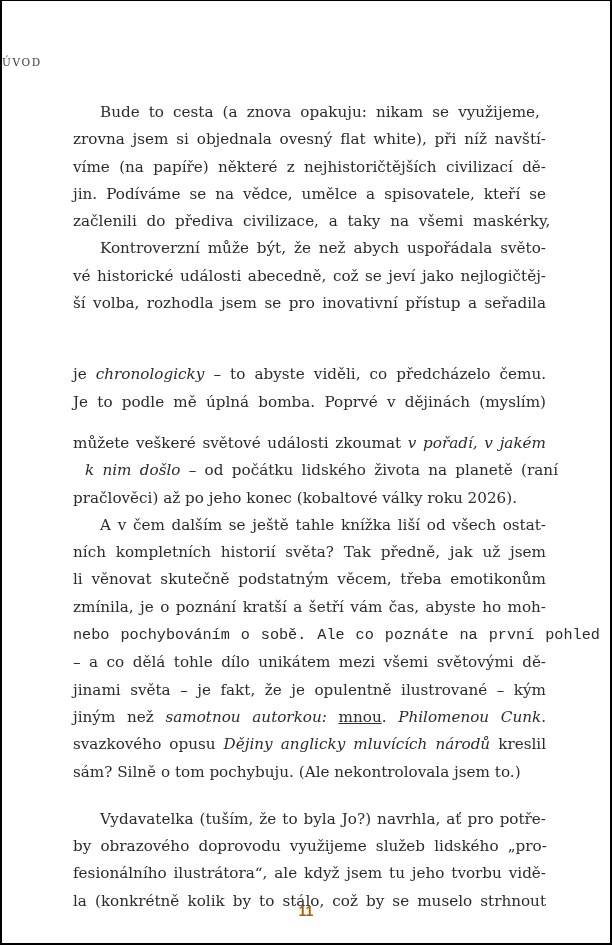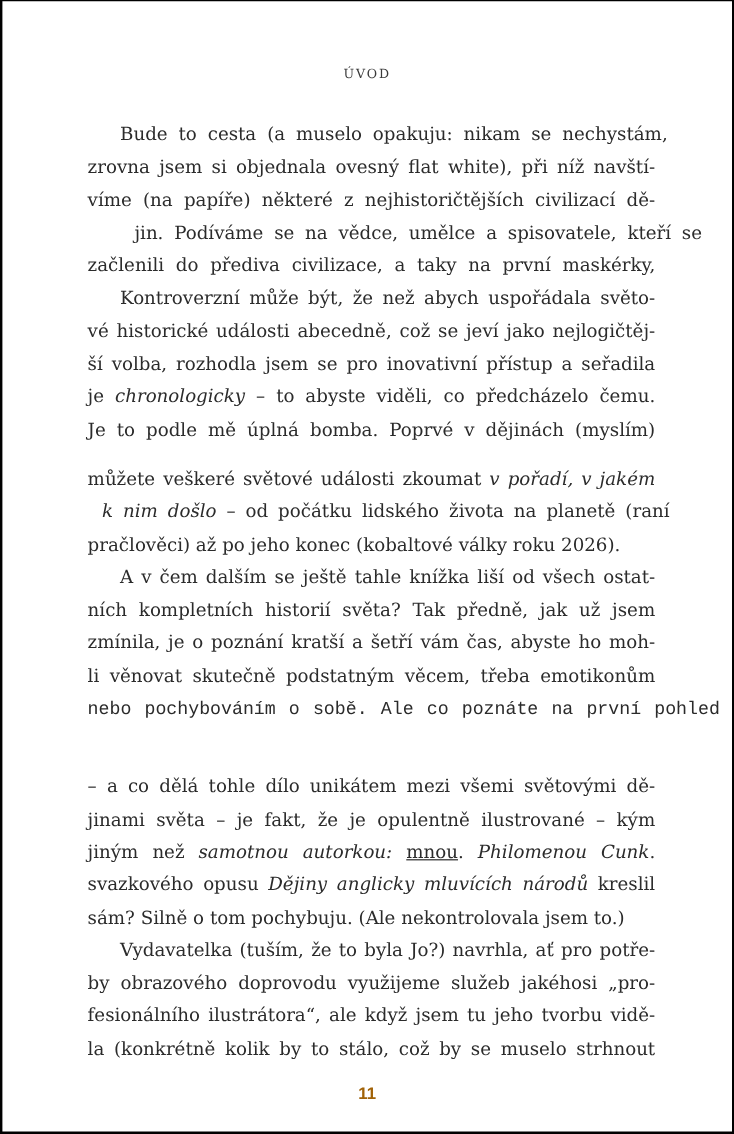--- a/index.html
+++ b/index.html
@@ -8,21 +8,20 @@
     position: relative;
     width: 612px; height: 945px;
     box-sizing: border-box;
     border: 2px solid #000000;
     border-top-width: 1px;
     background: #ffffff;
   }
   .running-head {
     position: absolute;
     top: 55px; left: 0; right: 0;
-    text-align: center;
     font-family: "DejaVu Serif", serif;
     font-size: 10.5px;
     letter-spacing: 1.6px;
     color: #3a3a3a;
   }
   .text-block {
     position: absolute;
     top: 98px;
     left: 71px;
     width: 473px;
@@ -50,53 +49,53 @@
 </style>
 </head>
 <body>
 
 <div class="page">
   <div class="running-head">ÚVOD</div>
 
   <div class="text-block">
 
     <div>
-      <span class="line indent" style="white-space: nowrap; display: block;"><span style="white-space: nowrap; display: inline-block; word-spacing: 4.25977px;">Bude to cesta (a muselo opakuju: nikam se nechystám,</span></span>
+      <span class="line indent" style="white-space: nowrap; display: block;"><span style="white-space: nowrap; display: inline-block; word-spacing: 4.25977px;">Bude to cesta (a znova opakuju: nikam se využijeme,</span></span>
       <span class="line" style="white-space: nowrap; display: block;"><span style="white-space: nowrap; display: inline-block; word-spacing: 2.96875px;">zrovna jsem si objednala ovesný flat white), při níž navští-</span></span>
       <span class="line" style="white-space: nowrap; display: block;"><span style="white-space: nowrap; display: inline-block; word-spacing: 4.49554px;">víme (na papíře) některé z nejhistoričtějších civilizací dě-</span></span>
-      <span class="line" style="white-space: nowrap; display: block; margin-left: 39px;"><span style="white-space: nowrap; display: inline-block; word-spacing: 4.14583px;">jin. Podíváme se na vědce, umělce a spisovatele, kteří se</span></span>
-      <span class="line" style="white-space: nowrap; display: block;"><span style="white-space: nowrap; display: inline-block; word-spacing: 4.91797px;">začlenili do přediva civilizace, a taky na první maskérky,</span></span>
+      <span class="line" style="white-space: nowrap; display: block;"><span style="white-space: nowrap; display: inline-block; word-spacing: 4.14583px;">jin. Podíváme se na vědce, umělce a spisovatele, kteří se</span></span>
+      <span class="line" style="white-space: nowrap; display: block;"><span style="white-space: nowrap; display: inline-block; word-spacing: 4.91797px;">začlenili do přediva civilizace, a taky na všemi maskérky,</span></span>
     </div>
 
     <div>
       <span class="line indent" style="white-space: nowrap; display: block;"><span style="white-space: nowrap; display: inline-block; word-spacing: 3.05134px;">Kontroverzní může být, že než abych uspořádala světo-</span></span>
       <span class="line" style="white-space: nowrap; display: block;"><span style="white-space: nowrap; display: inline-block; word-spacing: 1.65625px;">vé historické události abecedně, což se jeví jako nejlogičtěj-</span></span>
       <span class="line" style="white-space: nowrap; display: block;"><span style="white-space: nowrap; display: inline-block; word-spacing: 2.60764px;">ší volba, rozhodla jsem se pro inovativní přístup a seřadila</span></span>
-      <span class="line" style="white-space: nowrap; display: block;"><span style="white-space: nowrap; display: inline-block; word-spacing: 4.27734px;"><span>je </span><span class="it">chronologicky</span><span> – to abyste viděli, co předcházelo čemu.</span></span></span>
+      <span class="line" style="white-space: nowrap; display: block; margin-top: 44px;"><span style="white-space: nowrap; display: inline-block; word-spacing: 4.27734px;"><span>je </span><span class="it">chronologicky</span><span> – to abyste viděli, co předcházelo čemu.</span></span></span>
       <span class="line" style="white-space: nowrap; display: block;"><span style="white-space: nowrap; display: inline-block; word-spacing: 4.36806px;">Je to podle mě úplná bomba. Poprvé v dějinách (myslím)</span></span>
       <span class="line" style="white-space: nowrap; display: block;"><span style="white-space: nowrap; display: inline-block; word-spacing: 1.87695px; margin-top: 14px;"><span>můžete veškeré světové události zkoumat </span><span class="it">v pořadí, v jakém</span></span></span>
       <span class="line" style="white-space: nowrap; display: block; margin-left: 12px;"><span style="white-space: nowrap; display: inline-block; word-spacing: 3.45312px;"><span class="it">k nim došlo</span><span> – od počátku lidského života na planetě (raní</span></span></span>
       <span class="line last" style="white-space: nowrap; display: block;">pračlověci) až po jeho konec (kobaltové války roku 2026).</span>
     </div>
 
     <div>
       <span class="line indent" style="white-space: nowrap; display: block;"><span style="white-space: nowrap; display: inline-block; word-spacing: 1.84517px;">A v čem dalším se ještě tahle knížka liší od všech ostat-</span></span>
       <span class="line" style="white-space: nowrap; display: block;"><span style="white-space: nowrap; display: inline-block; word-spacing: 4.95508px;">ních kompletních historií světa? Tak předně, jak už jsem</span></span>
+      <span class="line" style="white-space: nowrap; display: block;"><span style="white-space: nowrap; display: inline-block; word-spacing: 3.88542px;">li věnovat skutečně podstatným věcem, třeba emotikonům</span></span>
       <span class="line" style="white-space: nowrap; display: block;"><span style="white-space: nowrap; display: inline-block; word-spacing: 1.62642px;">zmínila, je o poznání kratší a šetří vám čas, abyste ho moh-</span></span>
-      <span class="line" style="white-space: nowrap; display: block;"><span style="white-space: nowrap; display: inline-block; word-spacing: 3.88542px;">li věnovat skutečně podstatným věcem, třeba emotikonům</span></span>
       <span class="line" style="white-space: nowrap; display: block;"><span style="white-space: nowrap; display: inline-block; word-spacing: 1.83333px; font-family: Liberation Mono, monospace;">nebo pochybováním o sobě. Ale co poznáte na první pohled</span></span>
-      <span class="line" style="white-space: nowrap; display: block;"><span style="white-space: nowrap; display: inline-block; word-spacing: 3.64375px; margin-top: 37px;">– a co dělá tohle dílo unikátem mezi všemi světovými dě-</span></span>
+      <span class="line" style="white-space: nowrap; display: block;"><span style="white-space: nowrap; display: inline-block; word-spacing: 3.64375px;">– a co dělá tohle dílo unikátem mezi všemi světovými dě-</span></span>
       <span class="line" style="white-space: nowrap; display: block;"><span style="white-space: nowrap; display: inline-block; word-spacing: 4.6625px;">jinami světa – je fakt, že je opulentně ilustrované – kým</span></span>
       <span class="line" style="white-space: nowrap; display: block;"><span style="white-space: nowrap; display: inline-block; word-spacing: 6.83594px; transform: scaleX(0.999934); transform-origin: left center;"><span>jiným než </span><span class="it">samotnou autorkou:</span><span> </span><span class="ul">mnou</span><span>. </span><span class="it">Philomenou Cunk</span><span>.</span></span></span>
       <span class="line" style="white-space: nowrap; display: block;"><span style="white-space: nowrap; display: inline-block; word-spacing: 3.19531px;"><span>svazkového opusu </span><span class="it">Dějiny anglicky mluvících národů</span><span> kreslil</span></span></span>
       <span class="line last" style="white-space: nowrap; display: block;">sám? Silně o tom pochybuju. (Ale nekontrolovala jsem to.)</span>
     </div>
 
     <div>
-      <span class="line indent" style="white-space: nowrap; display: block;"><span style="white-space: nowrap; display: inline-block; word-spacing: 1.19097px;">Vydavatelka (tuším, že to byla Jo?) navrhla, ať pro potře-</span></span>
-      <span class="line" style="white-space: nowrap; display: block;"><span style="white-space: nowrap; display: inline-block; word-spacing: 4.33333px;">by obrazového doprovodu využijeme služeb jakéhosi „pro-</span></span>
+      <span class="line indent" style="white-space: nowrap; display: block; margin-top: 20px;"><span style="white-space: nowrap; display: inline-block; word-spacing: 1.19097px;">Vydavatelka (tuším, že to byla Jo?) navrhla, ať pro potře-</span></span>
+      <span class="line" style="white-space: nowrap; display: block;"><span style="white-space: nowrap; display: inline-block; word-spacing: 4.33333px;">by obrazového doprovodu využijeme služeb lidského „pro-</span></span>
       <span class="line" style="white-space: nowrap; display: block;"><span style="white-space: nowrap; display: inline-block; word-spacing: 2.02148px;">fesionálního ilustrátora“, ale když jsem tu jeho tvorbu vidě-</span></span>
       <span class="line" style="white-space: nowrap; display: block;"><span style="white-space: nowrap; display: inline-block; word-spacing: 3.23906px;">la (konkrétně kolik by to stálo, což by se muselo strhnout</span></span>
     </div>
   </div>
 
   <div class="folio">11</div>
 </div>
 
 </body></html>

